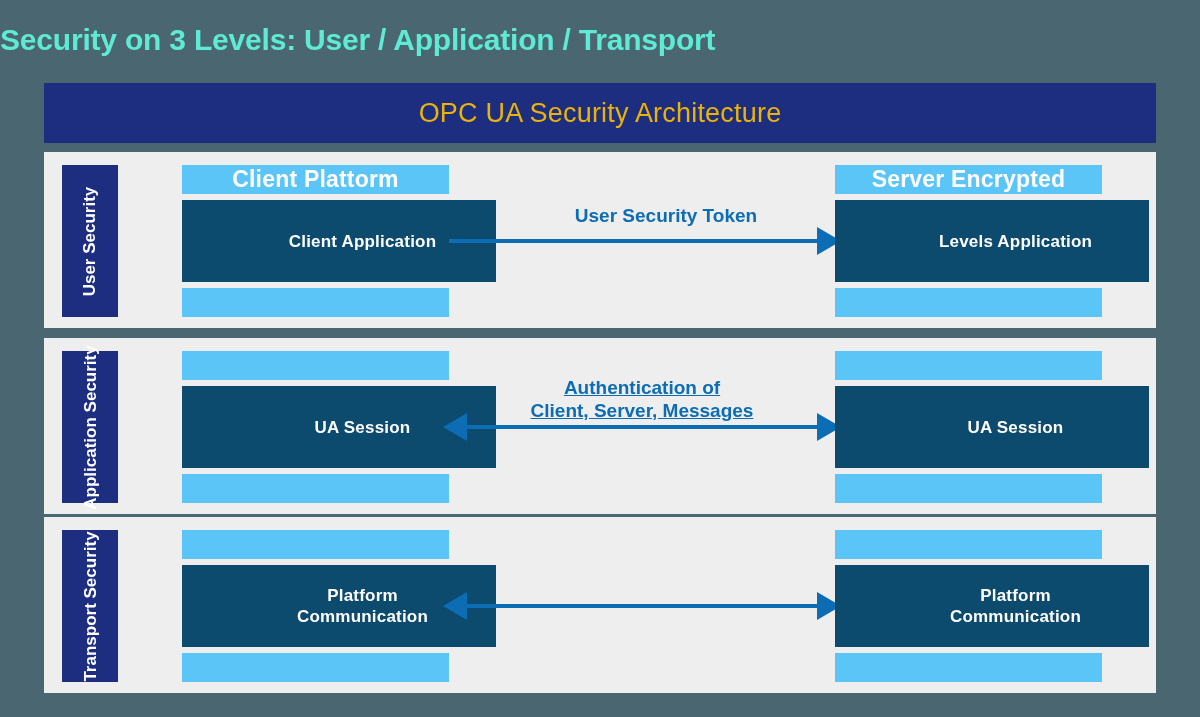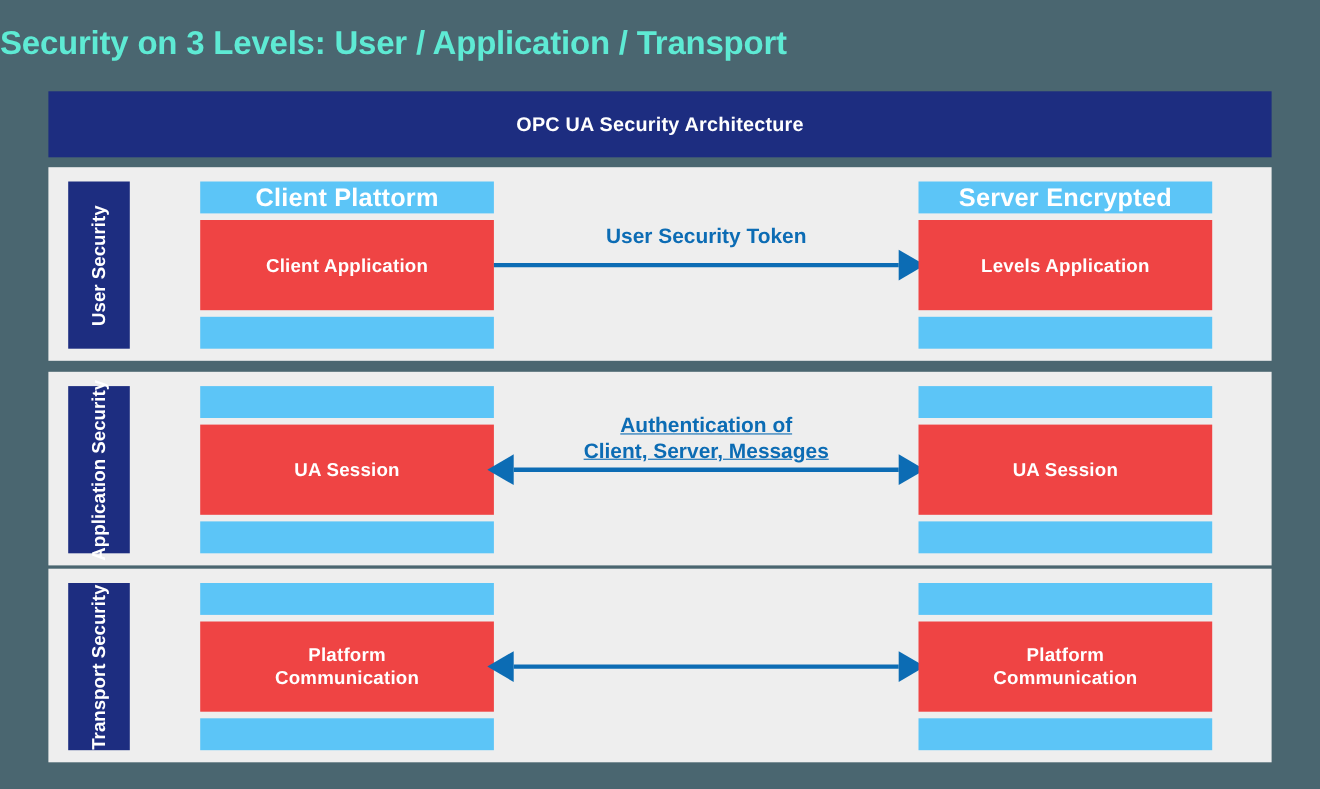--- a/index.html
+++ b/index.html
@@ -40,23 +40,23 @@
     left: 44px;
     top: 83px;
     width: 1112px;
     height: 60px;
     background: #1d2d80;
     display: flex;
     align-items: center;
     justify-content: center;
   }
   .header-bar-title {
-    color: #ffffff;
-    font-size: 18px;
-    font-weight: bold;
+    color: #eab308;
+    font-size: 27px;
+    font-weight: normal;
     letter-spacing: 0.2px;
   }
 
   
   .level-panel {
     position: absolute;
     left: 44px;
     width: 1112px;
     background: #eeeeee;
   }
@@ -114,25 +114,26 @@
     font-weight: bold;
     letter-spacing: 0.2px;
   }
 
   .box-main {
     position: absolute;
     left: 0;
     top: 35px;
     width: 267px;
     height: 82px;
-    background: #ef4444;
+    background: #0c4a6e;
     display: flex;
     align-items: center;
     justify-content: center;
     text-align: center;
+    padding-left: 47px;
   }
   .box-main-text {
     color: #ffffff;
     font-size: 17px;
     font-weight: bold;
     line-height: 21px;
     letter-spacing: 0.2px;
     white-space: pre-line;
   }
 
@@ -148,21 +149,21 @@
     position: absolute;
     left: 0;
     width: 386px;
     text-align: center;
     color: #0c6cb4;
     font-size: 19px;
     font-weight: bold;
     line-height: 23px;
     white-space: pre-line;
   }
-  .connector-label.single { top: 39px; }
+  .connector-label.single { top: 39px; padding-left: 24px; }
   .connector-label.double { top: 25px; text-decoration: underline; }
   .connector-svg {
     position: absolute;
     left: 0;
     top: 0;
     width: 386px;
     height: 152px;
     overflow: visible;
   }
 </style>

